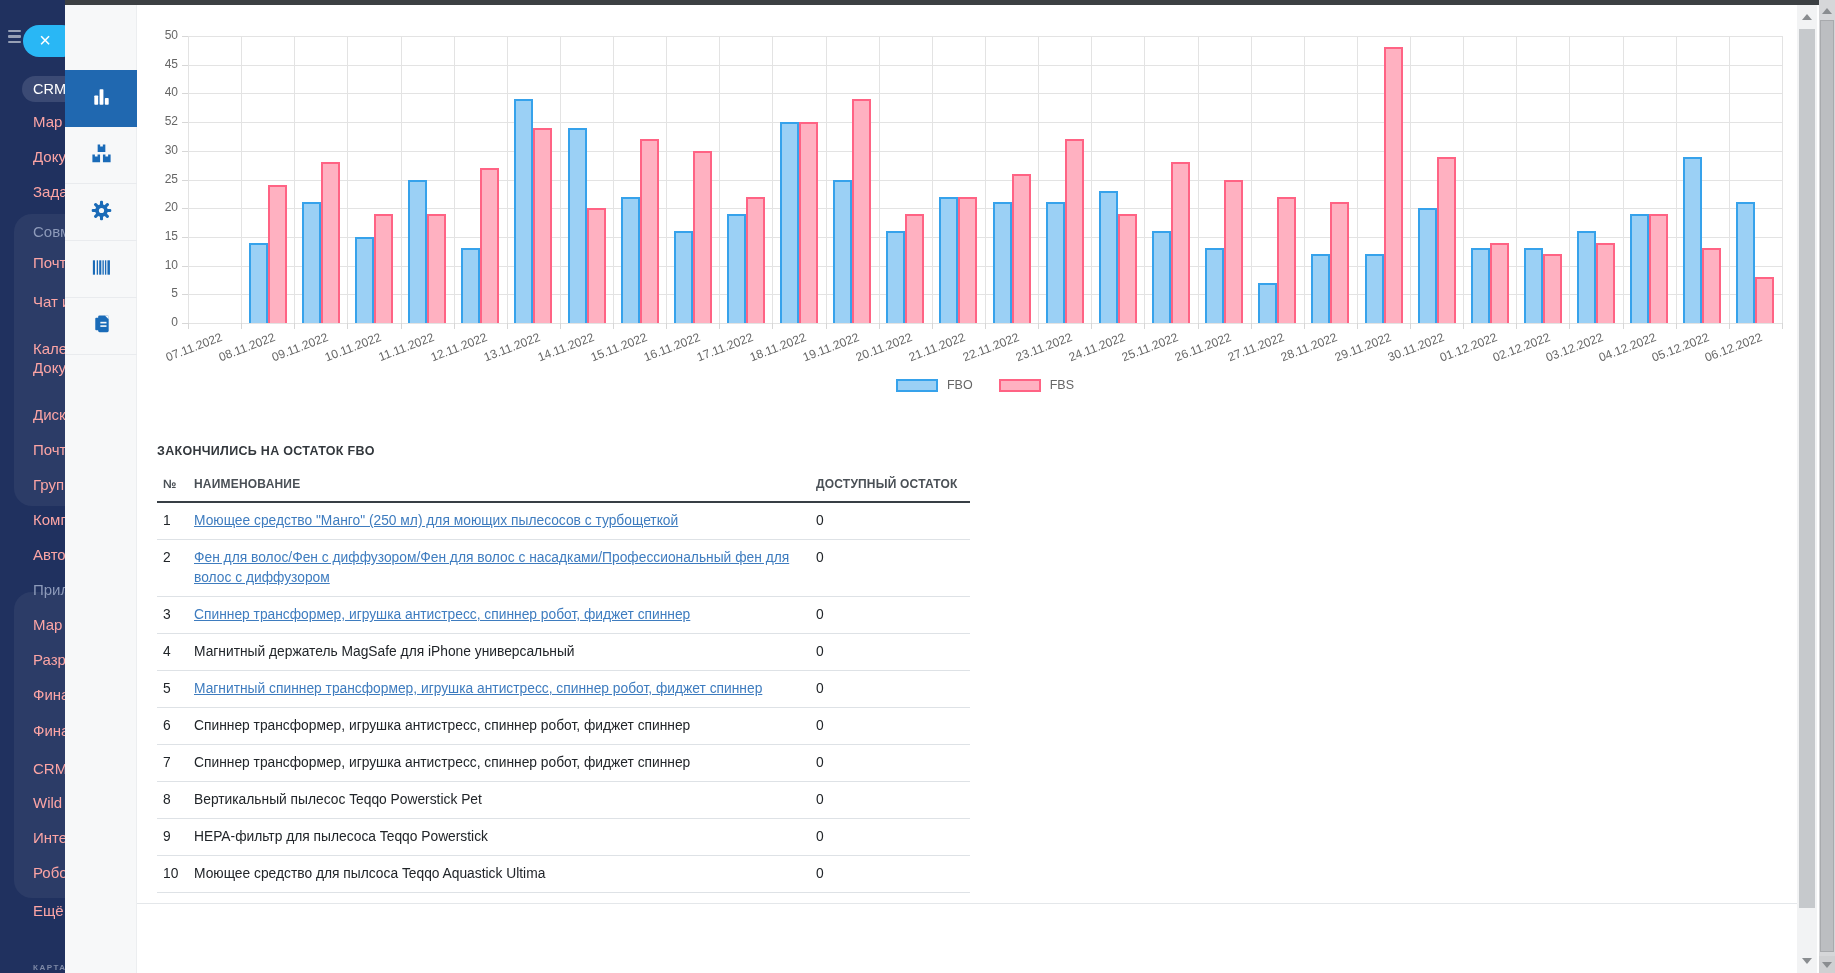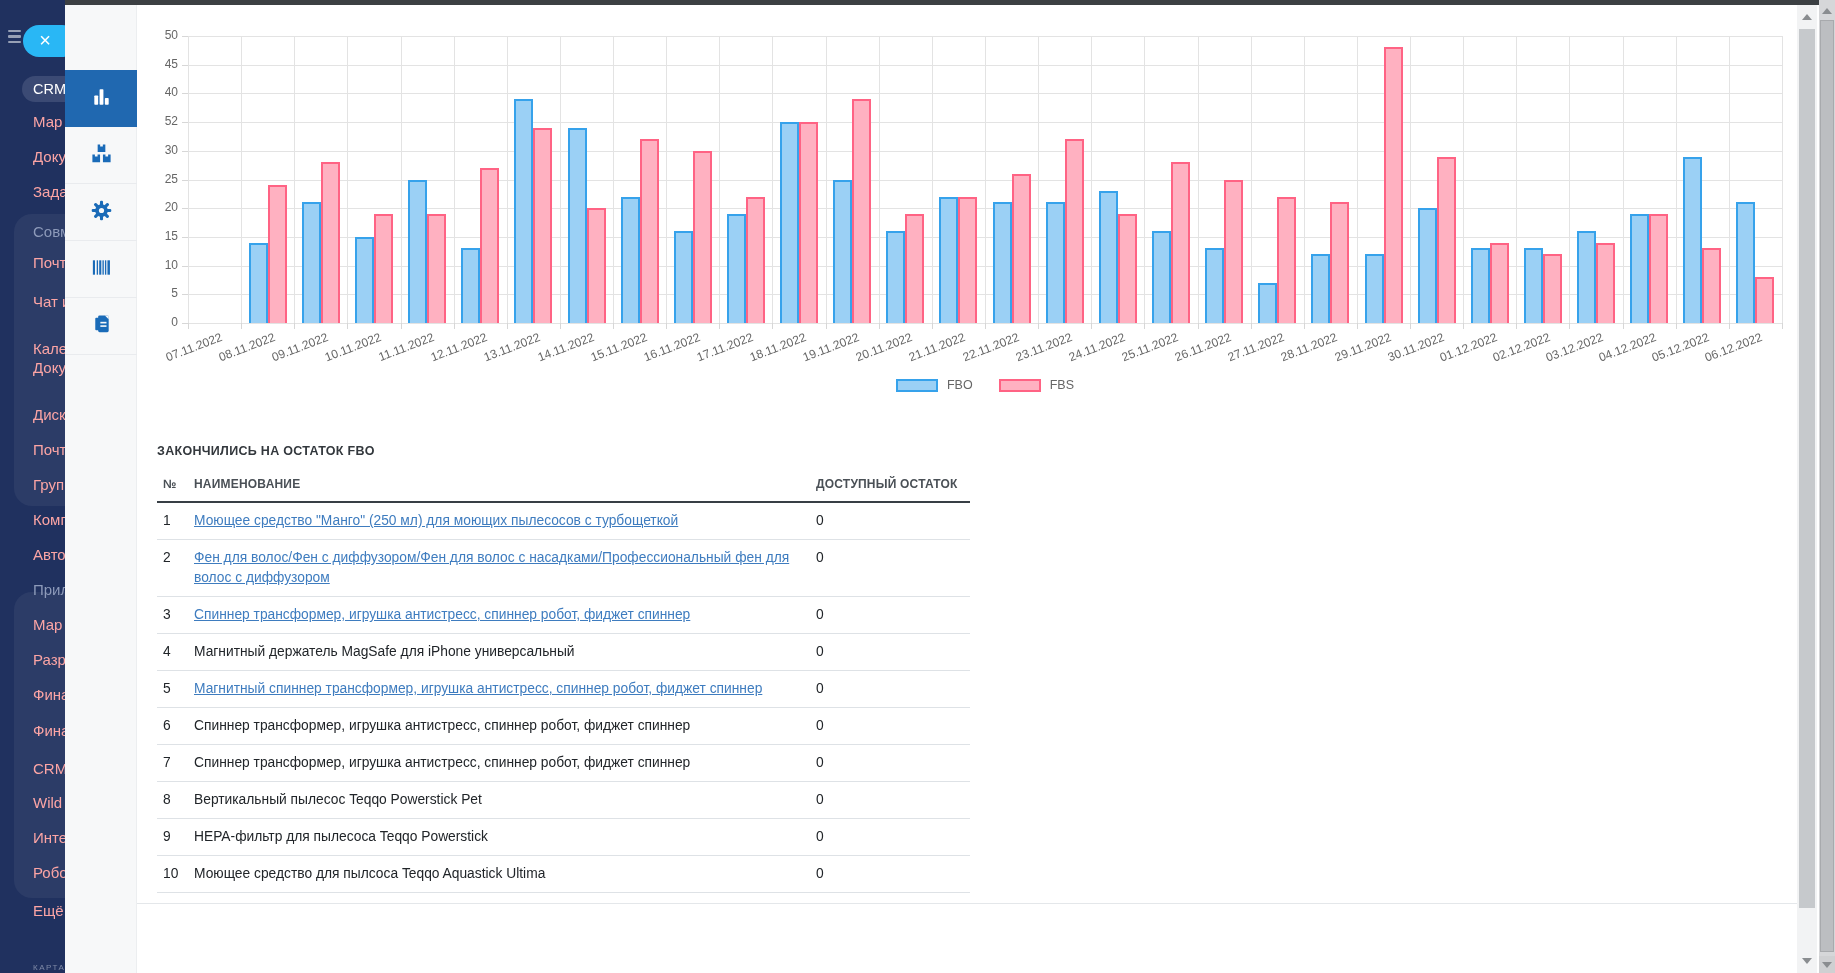--- a/index.html
+++ b/index.html
@@ -16,21 +16,21 @@
   .s-group { position:absolute; left:14px; width:300px; background:rgba(255,255,255,0.055); border-radius:18px; }
   .hamburger { position:absolute; left:8px; top:30px; width:14px; cursor:pointer; }
   .hamburger i { display:block; width:13px; height:2.2px; background:#97a0b5; margin-bottom:3.2px; border-radius:1px; }
   .cyan-pill { position:absolute; left:23px; top:25px; width:55px; height:32px; background:#29b7f5; border-radius:16px; }
   .cyan-pill .x { position:absolute; left:11px; top:0; width:22px; height:32px; line-height:30px; text-align:center;
                   color:#fff; font-size:20px; }
   .s-pill { position:absolute; left:22px; height:26px; width:60px; background:#3b4a74; border-radius:14px;
             color:#fff; font-size:14.5px; line-height:26px; padding-left:11px; white-space:nowrap; }
   .s-item { position:absolute; left:33px; color:#fca5a5; font-size:15px; white-space:nowrap; }
   .s-section { position:absolute; left:33px; color:#8d9ab9; font-size:15px; white-space:nowrap; }
-  .s-micro { position:absolute; left:33px; color:#7e89a6; font-size:8px; letter-spacing:1.5px; white-space:nowrap; font-weight:normal; }
+  .s-micro { position:absolute; left:33px; color:#7e89a6; font-size:8px; letter-spacing:1.5px; white-space:nowrap; font-weight:bold; }
 
   
   .rail { position:absolute; left:65px; top:5px; width:72px; height:968px; background:#f7f8f9; border-right:1px solid #eceef0; z-index:4; }
   .rail-spacer { height:65px; }
   .rail-item { width:72px; height:57px; display:flex; align-items:center; justify-content:center;
                border-bottom:1px solid #e9ebee; cursor:pointer; }
   .rail-item.active { background:#2068b0; border-bottom:none; }
 
   
   .grid-h { position:absolute; height:1px; background:#e3e3e3; }

